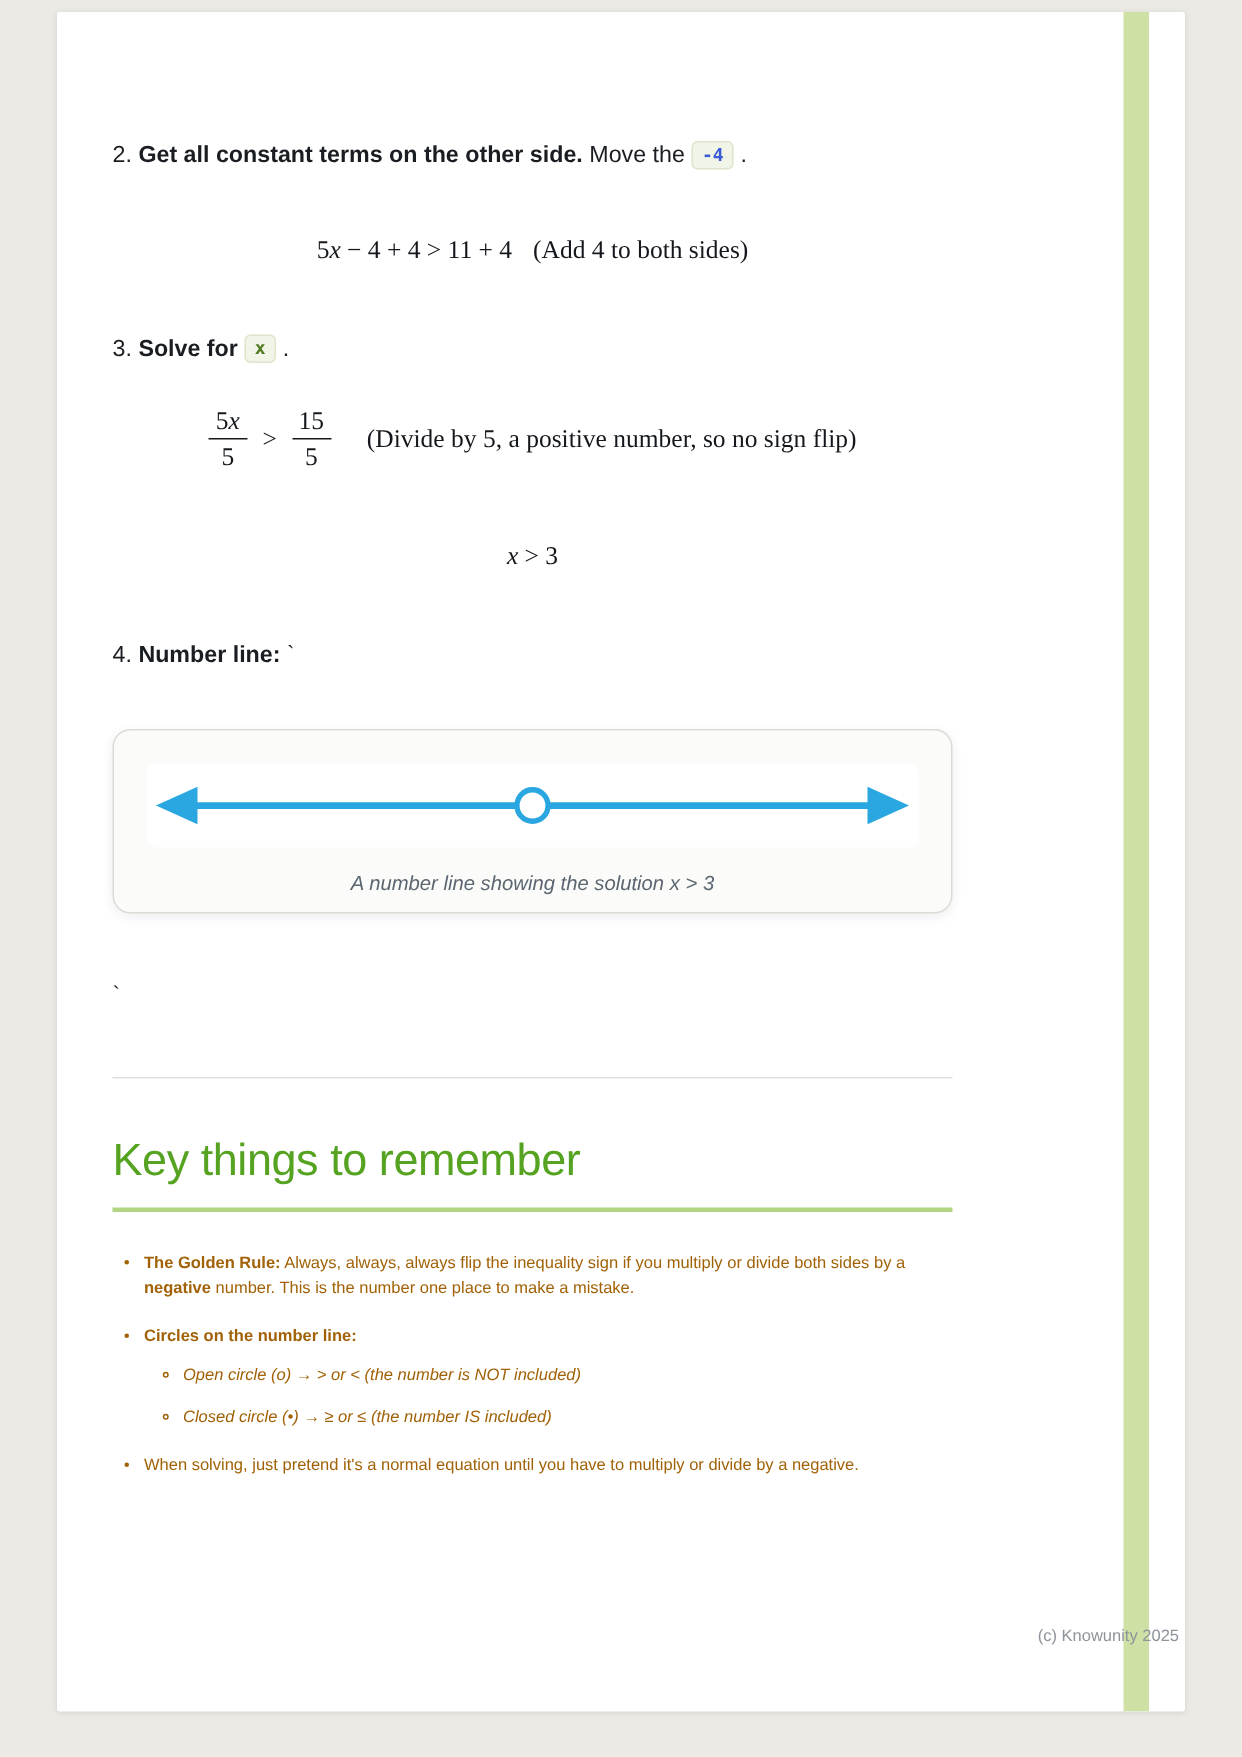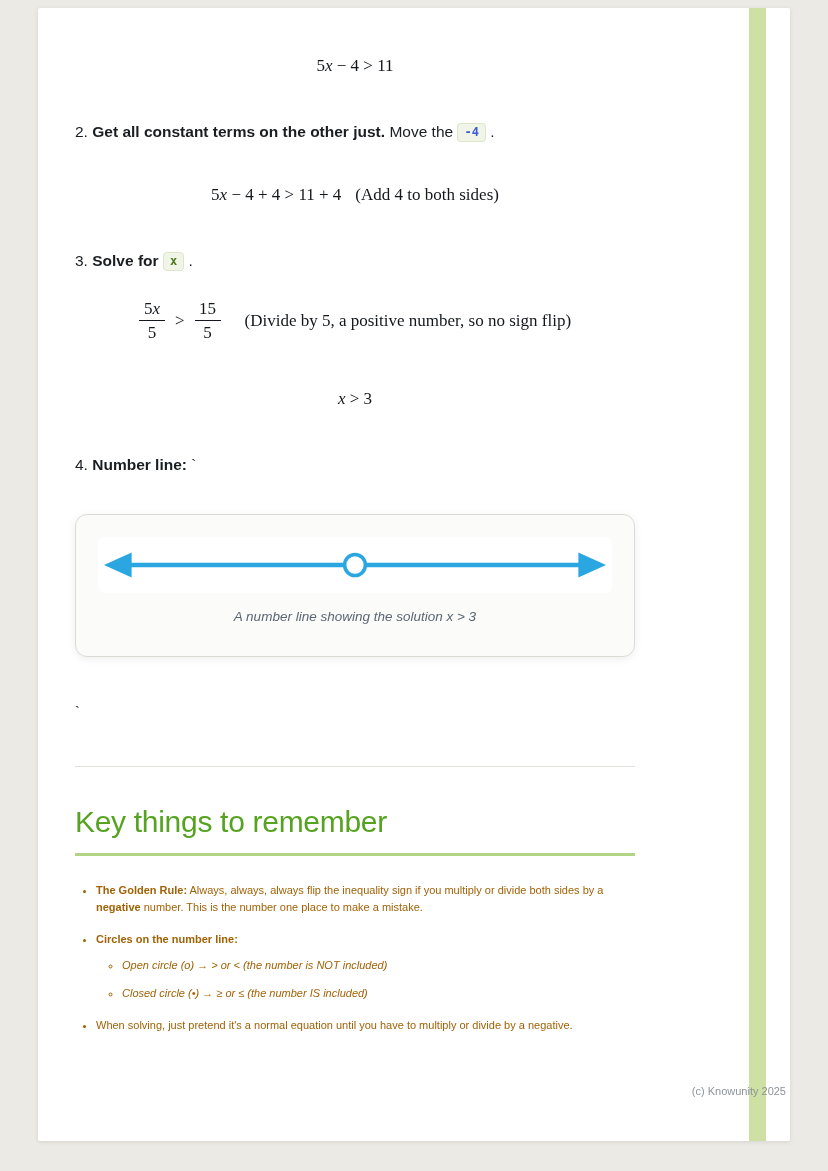--- a/index.html
+++ b/index.html
@@ -86,21 +86,21 @@
   .fnum, .fden { padding:0 4px; }
 
   
   .nl-card {
     width:560px;
     margin-top:38px;
     background:#fbfbfa;
     border:1px solid #dbdbd6;
     border-radius:12px;
     box-shadow:0 2px 8px rgba(0,0,0,0.07);
-    padding:22px 22px 32px;
+    padding:22px 22px 12px;
   }
   .nl-inner { background:#ffffff; border-radius:6px; padding:10px 4px; }
   .nl-svg { display:block; width:100%; height:36px; }
   .nl-line { stroke:var(--line_blue,#2aa7e0); stroke-width:4.5; }
   .nl-arrow { fill:var(--line_blue,#2aa7e0); }
   .nl-circle { fill:#ffffff; stroke:var(--line_blue,#2aa7e0); stroke-width:3.6; }
   .nl-caption {
     margin-top:16px;
     text-align:center;
     font-style:italic;
@@ -153,25 +153,24 @@
   }
 </style>
 </head>
 <body>
 
 <div class="page">
   <div class="stripe"></div>
 
   <div class="content">
 
-    <div class="math-line m-eq1"><span>5</span><span class="mi">x</span><span> − 4 &gt; 11</span></div>
 
     <p class="step">
       <span>2.</span>
-      <b>Get all constant terms on the other just.</b>
+      <b>Get all constant terms on the other side.</b>
       <span>Move the</span>
       <code class="code code-minus">-4</code>
       <span>.</span>
     </p>
 
     <div class="math-line m-eq2"><span>5</span><span class="mi">x</span><span> − 4 + 4 &gt; 11 + 4</span><span class="note">(Add 4 to both sides)</span></div>
 
 
     <p class="step">
       <span>3.</span>

